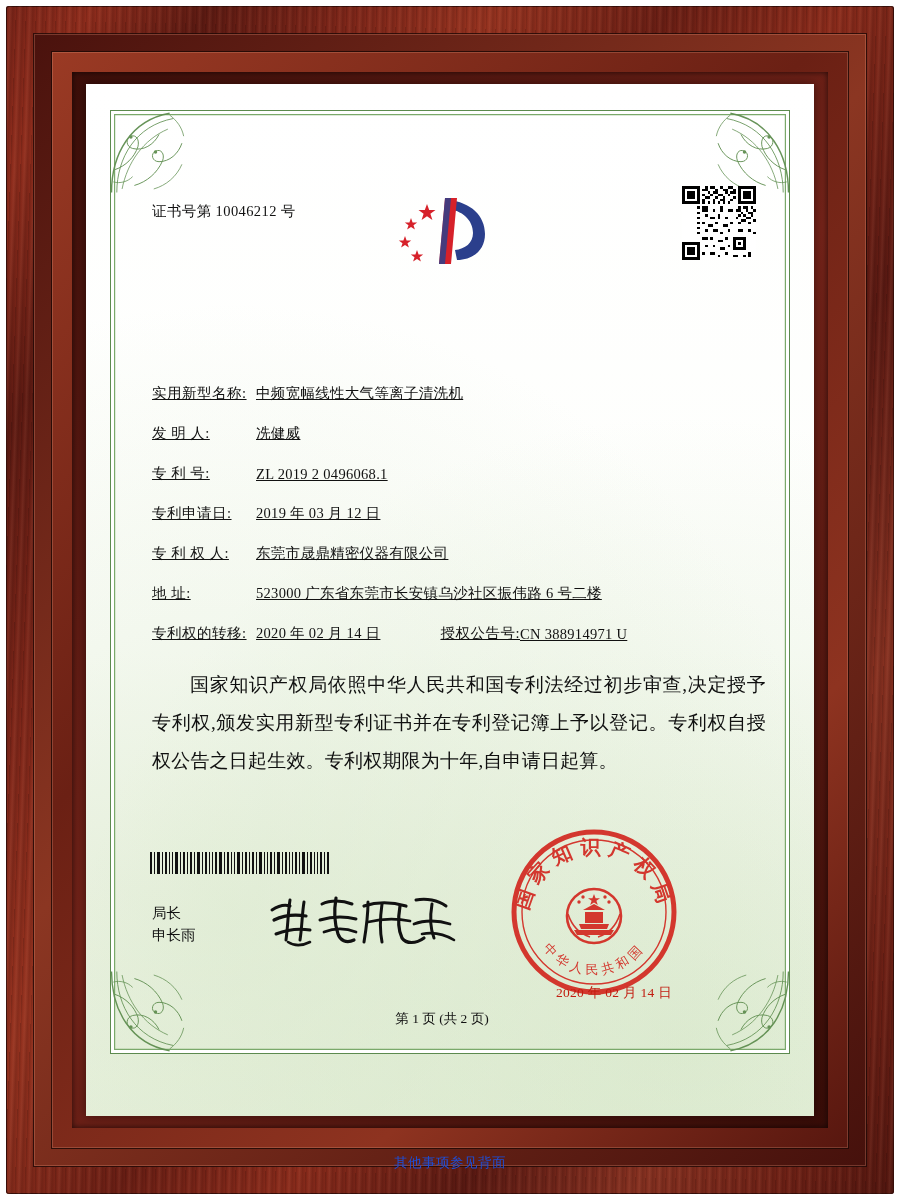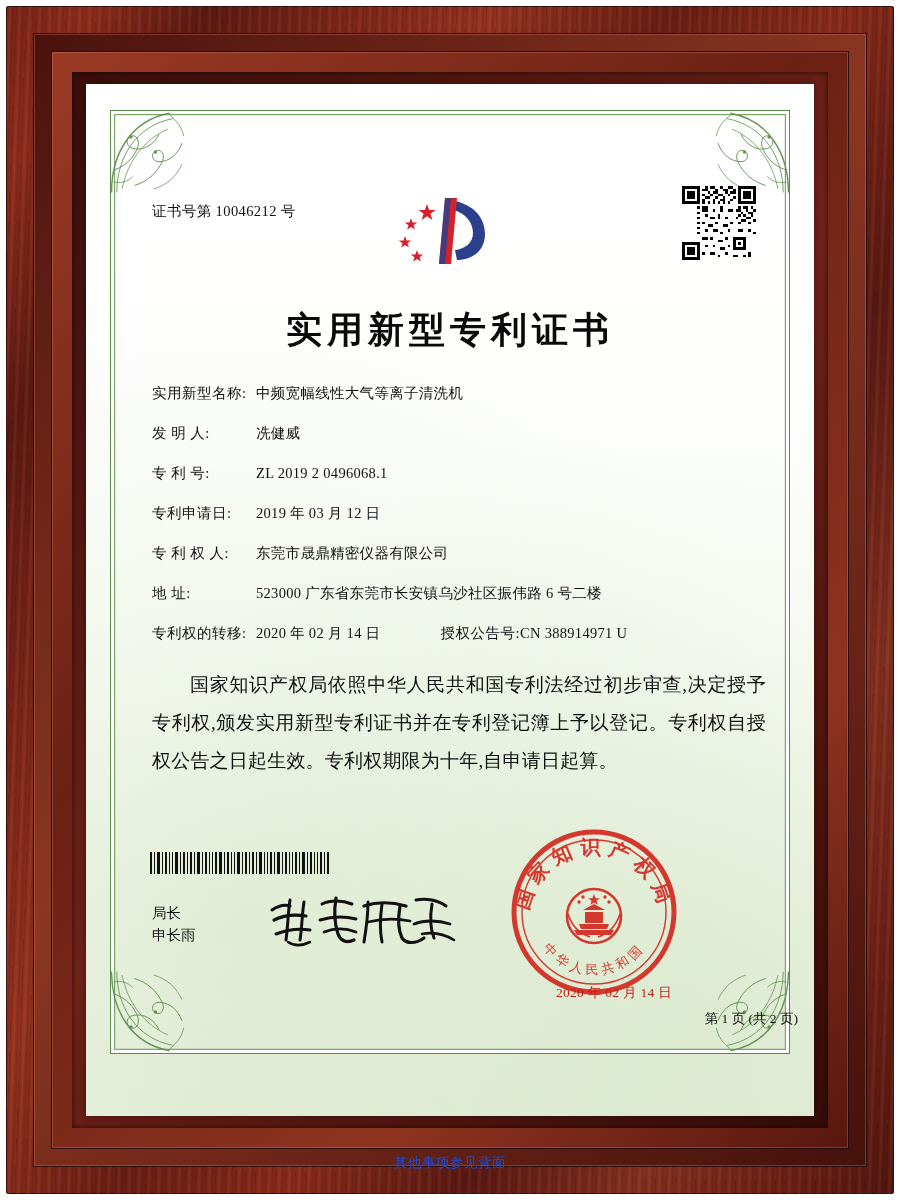--- a/index.html
+++ b/index.html
@@ -152,25 +152,26 @@
 
   
   .fields {
     position: absolute;
     left: 66px;
     right: 60px;
     top: 300px;
   }
   .field-row {
     display: flex;
-    align-items: center;
+    align-items: flex-end;
     font-size: 14.5px;
     color: #111;
     margin-bottom: 21px;
     white-space: nowrap;
+    text-decoration: underline;
   }
   .field-label {
     display: inline-block;
     min-width: 104px;
     letter-spacing: 0.5px;
   }
   .field-value {
     letter-spacing: 0.3px;
   }
   .field-row.two-col .second-label {
@@ -241,21 +242,21 @@
     font-size: 13.5px;
     color: #c21d10;
     letter-spacing: 0.3px;
   }
 
   
   .page-no {
     position: absolute;
     left: 0; right: 16px;
     bottom: 88px;
-    text-align: right;
+    text-align: center;
     font-size: 13.5px;
     color: #111;
   }
   .footnote {
     position: absolute;
     left: 0; right: 0;
     bottom: 28px;
     text-align: center;
     font-size: 13.5px;
     color: #1d4ed8;
@@ -467,21 +468,20 @@
         <rect x="20" y="27" width="2" height="1"></rect>
           <rect x="24" y="27" width="1" height="1"></rect>
         <rect x="26" y="26" width="1" height="2"></rect>
           <rect x="22" y="17" width="2" height="1"></rect>
         <rect x="26" y="17" width="1" height="1"></rect>
           <rect x="28" y="18" width="1" height="1"></rect>
       </g>
     </svg>
   </div>
 
-  <div class="cert-title">实用新型专利证书</div>
 
   <div class="fields">
     <div class="field-row">
       <span class="field-label">实用新型名称:</span>
       <span class="field-value">中频宽幅线性大气等离子清洗机</span>
     </div>
     <div class="field-row">
       <span class="field-label">发 明 人:</span>
       <span class="field-value">冼健威</span>
     </div>

